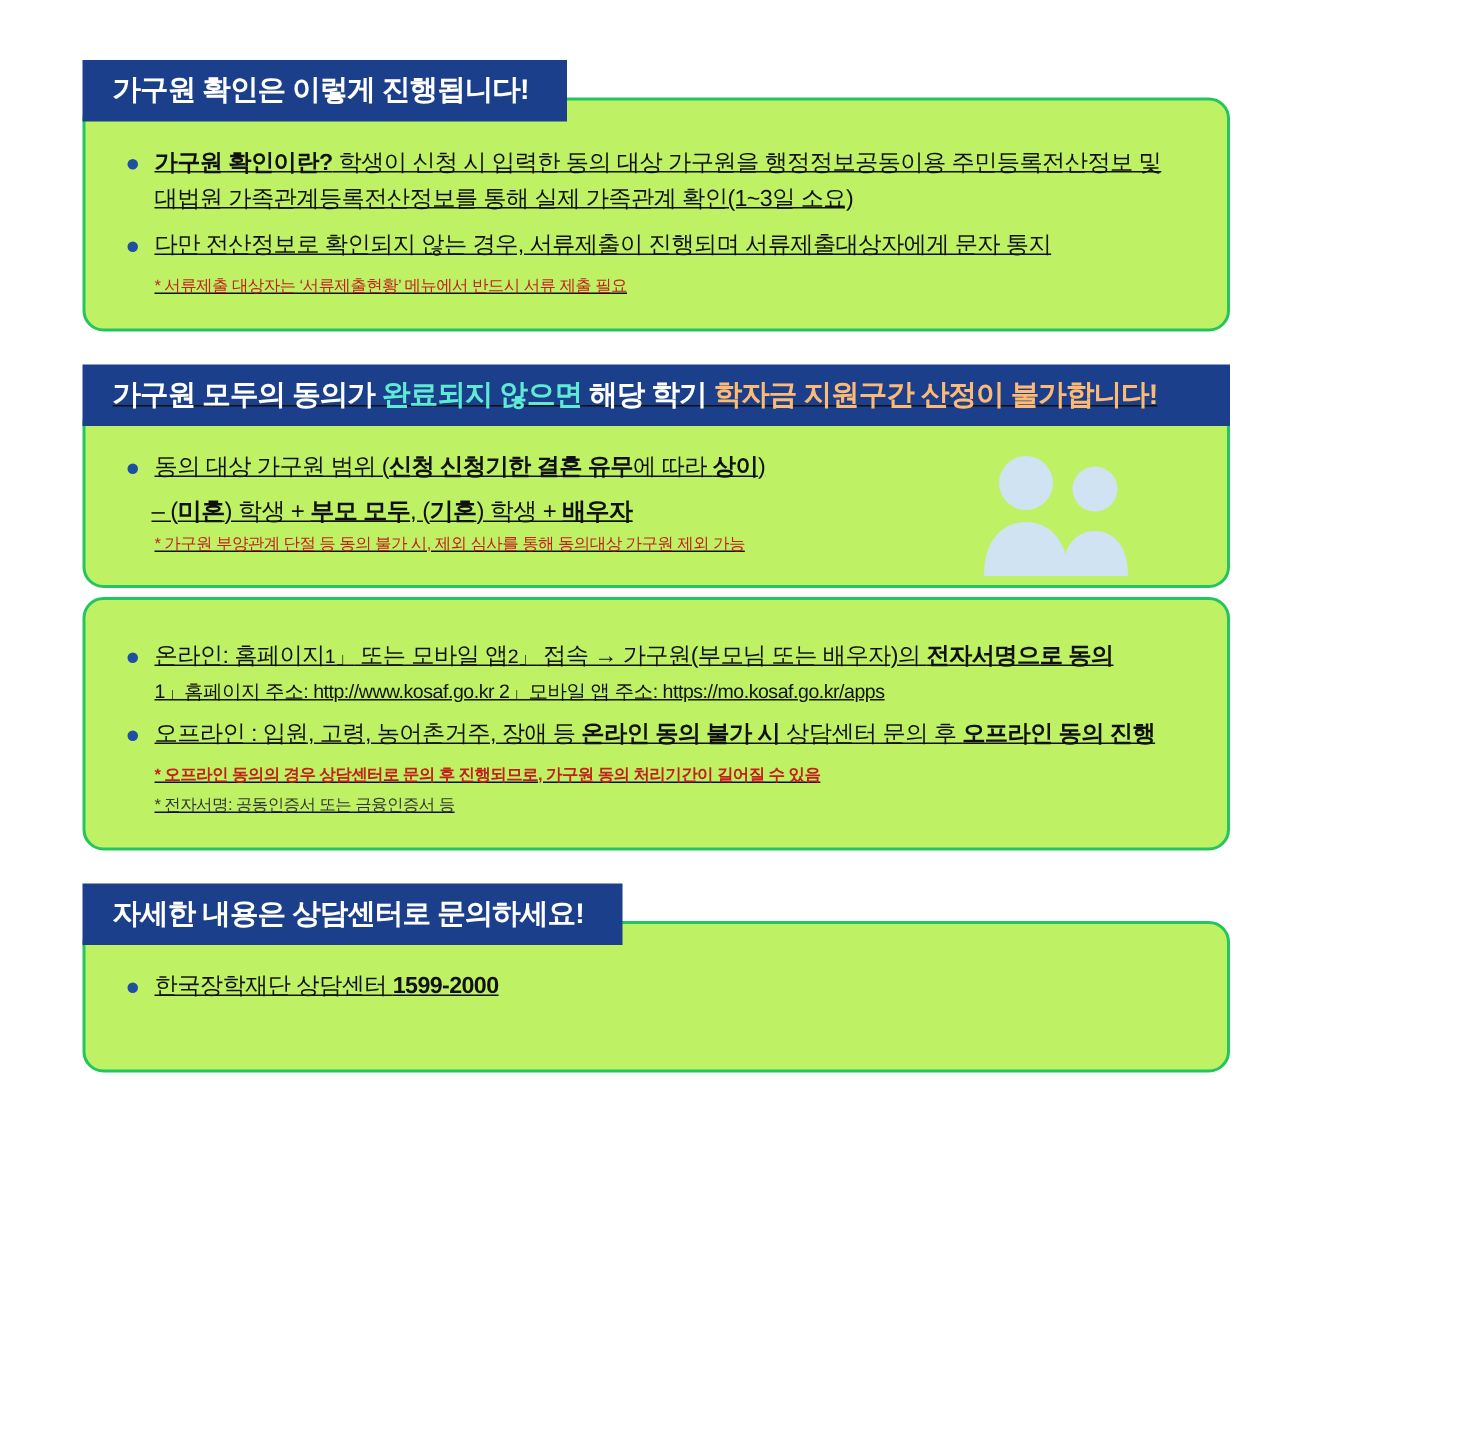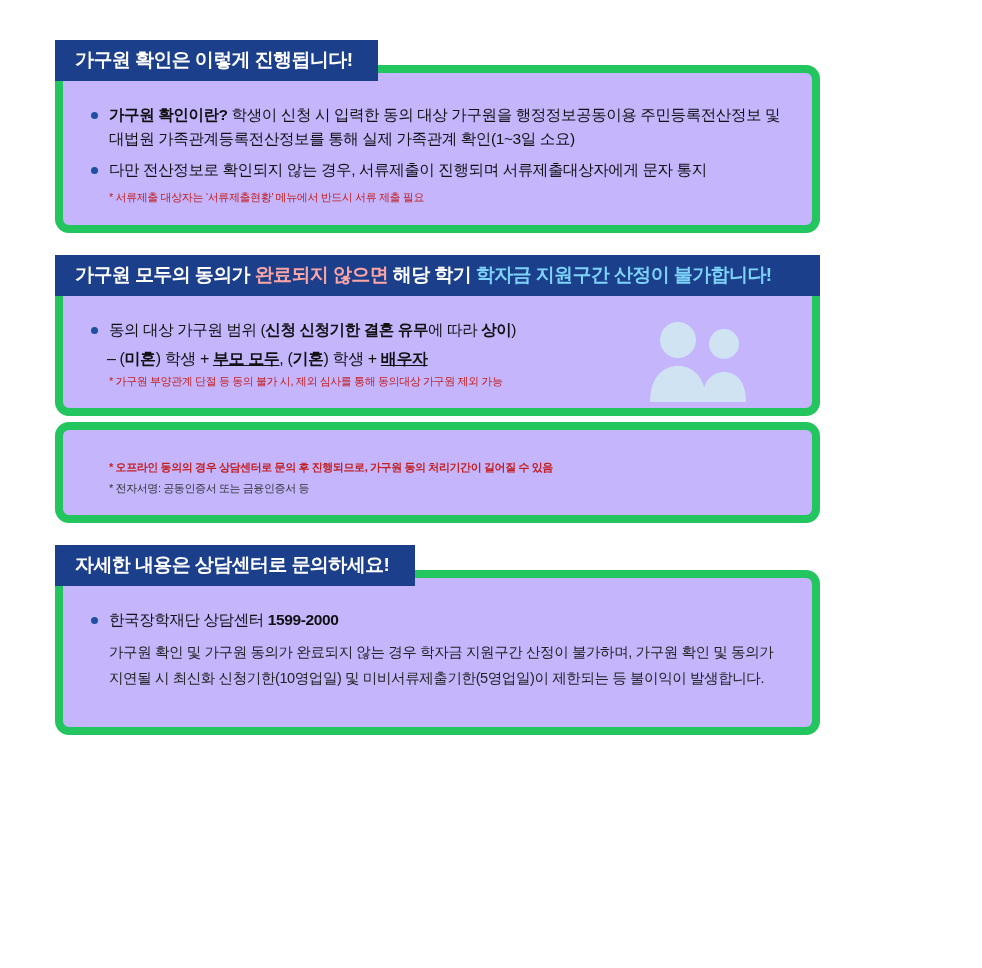--- a/index.html
+++ b/index.html
@@ -13,20 +13,21 @@
     font-family: "Liberation Sans", sans-serif;
     color: #111111;
     overflow: hidden;
   }
   .page {
     position: relative;
     width: 880px;
     height: 968px;
     box-sizing: border-box;
     padding: 40px 60px 20px 55px;
+    text-decoration: underline;
   }
 
   
   .section {
     position: relative;
     margin-bottom: 22px;
   }
   .section-header {
     display: inline-block;
     background: #1b3f8b;
@@ -34,31 +35,31 @@
     font-size: 19px;
     font-weight: bold;
     letter-spacing: -0.6px;
     padding: 7px 26px 8px 20px;
     position: relative;
     z-index: 3;
   }
   .section-header.wide {
     display: block;
   }
-  .hl-yellow { color: #fca5a5; }
-  .hl-cyan   { color: #7dd3fc; }
+  .hl-yellow { color: #5eead4; }
+  .hl-cyan   { color: #fdba74; }
 
   .section-body {
-    border: 8px solid #22c55e;
+    border: 2px solid #22c55e;
     border-radius: 14px;
     margin-top: -16px;
     padding: 30px 26px 18px 26px;
     position: relative;
     z-index: 1;
-    background: #c4b5fd;
+    background: #bef264;
   }
 
   
   ul.bullets {
     list-style: none;
     margin: 0;
     padding: 0;
   }
   ul.bullets > li {
     position: relative;
@@ -166,31 +167,37 @@
         <path d="M30 90 C30 64 44 54 58 54 C72 54 86 64 86 90 Z" fill="#cfe3f2"></path>
         <circle cx="104" cy="32" r="15" fill="#cfe3f2"></circle>
         <path d="M82 90 C82 68 93 60 104 60 C115 60 126 68 126 90 Z" fill="#cfe3f2"></path>
       </svg>
     </div>
   </div>
 
   <div class="section" id="sec-method">
     <div class="section-body">
       <ul class="bullets tight">
+        <li>
+          <span>온라인: 홈페이지</span><span class="small-line">1」</span><span> 또는 모바일 앱</span><span class="small-line">2」</span><span> 접속 → 가구원(부모님 또는 배우자)의 </span><span class="b">전자서명으로 동의</span>
+          <div class="small-line">1」홈페이지 주소: http://www.kosaf.go.kr   2」모바일 앱 주소: https://mo.kosaf.go.kr/apps</div>
+        </li>
+        <li>
+          <span>오프라인 : 입원, 고령, 농어촌거주, 장애 등 </span><span class="b">온라인 동의 불가 시</span><span> 상담센터 문의 후 </span><span class="b">오프라인 동의 진행</span>
+        </li>
       </ul>
       <div class="note b">* 오프라인 동의의 경우 상담센터로 문의 후 진행되므로, 가구원 동의 처리기간이 길어질 수 있음</div>
       <div class="note dark">* 전자서명: 공동인증서 또는 금융인증서 등</div>
     </div>
   </div>
 
   <div class="section" id="sec-contact">
     <div class="section-header">자세한 내용은 상담센터로 문의하세요!</div>
     <div class="section-body">
       <ul class="bullets">
         <li>
           <span>한국장학재단 상담센터 </span><span class="b">1599-2000</span>
         </li>
       </ul>
-      <div class="paragraph">가구원 확인 및 가구원 동의가 완료되지 않는 경우 학자금 지원구간 산정이 불가하며, 가구원 확인 및 동의가 지연될 시 최신화 신청기한(10영업일) 및 미비서류제출기한(5영업일)이 제한되는 등 불이익이 발생합니다.</div>
     </div>
   </div>
 
 </div>
 
 </body></html>

